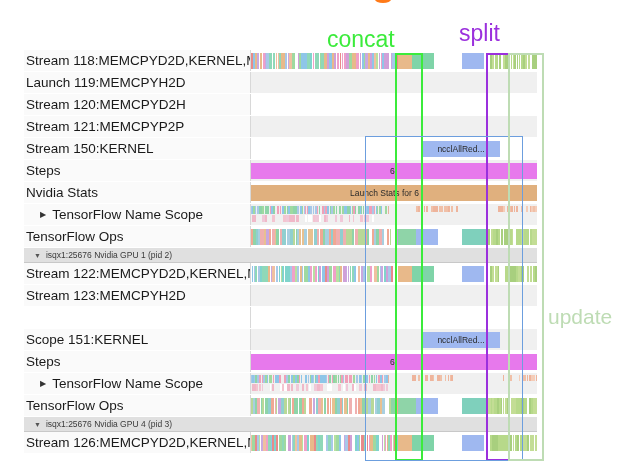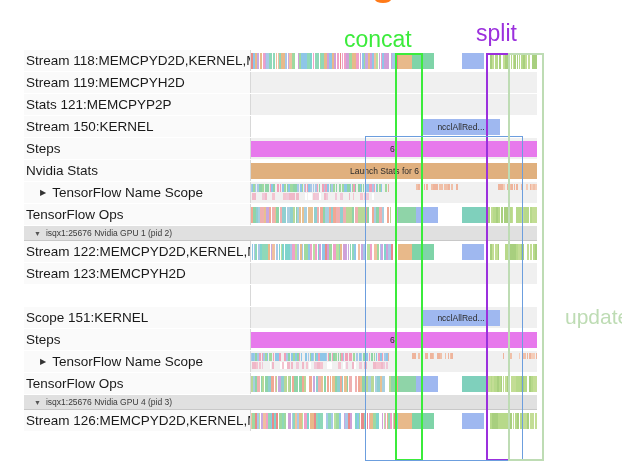--- a/index.html
+++ b/index.html
@@ -1,20 +1,20 @@
 <!DOCTYPE html>
 <html><head>
 <meta charset="utf-8">
 <style>
   html,body{margin:0;padding:0;background:#ffffff;}
   body{width:622px;height:461px;position:relative;overflow:hidden;
        font-family:"Liberation Sans",sans-serif;-webkit-font-smoothing:antialiased;}
 
   
-  .anno{position:absolute;font-family:"Liberation Sans",sans-serif;white-space:nowrap;margin-left:17px;}
+  .anno{position:absolute;font-family:"Liberation Sans",sans-serif;white-space:nowrap;}
   #anno-concat{left:327px;top:26px;font-size:23px;color:#3beb3b;}
   #anno-split{left:459px;top:20px;font-size:23px;color:#9b30dd;}
   #anno-nccl{left:424px;top:104px;font-size:21px;color:#5b8edc;}
   #anno-weight{left:548px;top:303px;font-size:21px;color:#bedcb4;line-height:27px;}
   #anno-weight span{display:block;}
 
   #orange-bit{position:absolute;left:375px;top:-4px;width:16px;height:7px;
               background:#ff7a18;border-radius:50%;}
 
   
@@ -143,28 +143,35 @@
         <div style="position: absolute; top: 3px; height: 16px; left: 273.4px; width: 1.7px; background: rgb(168, 207, 126);"></div>
         <div style="position: absolute; top: 3px; height: 16px; left: 275.3px; width: 1.9px; background: rgb(195, 221, 149);"></div>
         <div style="position: absolute; top: 3px; height: 16px; left: 277.5px; width: 2.2px; background: rgb(195, 221, 149);"></div>
         <div style="position: absolute; top: 3px; height: 16px; left: 282.4px; width: 1.6px; background: rgb(168, 207, 126);"></div>
         <div style="position: absolute; top: 3px; height: 16px; left: 284.2px; width: 2.5px; background: rgb(168, 207, 126);"></div>
       </div>
       <div class="lbl-sep"></div>
     </div>
     <div class="row alt">
       <div class="lbl">
-        <span>Stream 119:MEMCPYH2D</span>
+        <span>Launch 119:MEMCPYH2D</span>
       </div>
       <div class="track"></div>
       <div class="lbl-sep"></div>
     </div>
+    <div class="row">
+      <div class="lbl">
+        <span>Stream 120:MEMCPYD2H</span>
+      </div>
+      <div class="track"></div>
+      <div class="lbl-sep"></div>
+    </div>
     <div class="row alt">
       <div class="lbl">
-        <span>Stats 121:MEMCPYP2P</span>
+        <span>Stream 121:MEMCPYP2P</span>
       </div>
       <div class="track"></div>
       <div class="lbl-sep"></div>
     </div>
     <div class="row">
       <div class="lbl">
         <span>Stream 150:KERNEL</span>
       </div>
       <div class="track">
         <div style="position: absolute; left: 172px; width: 78px; top: 3px; height: 16px; background: rgb(159, 184, 240);">

